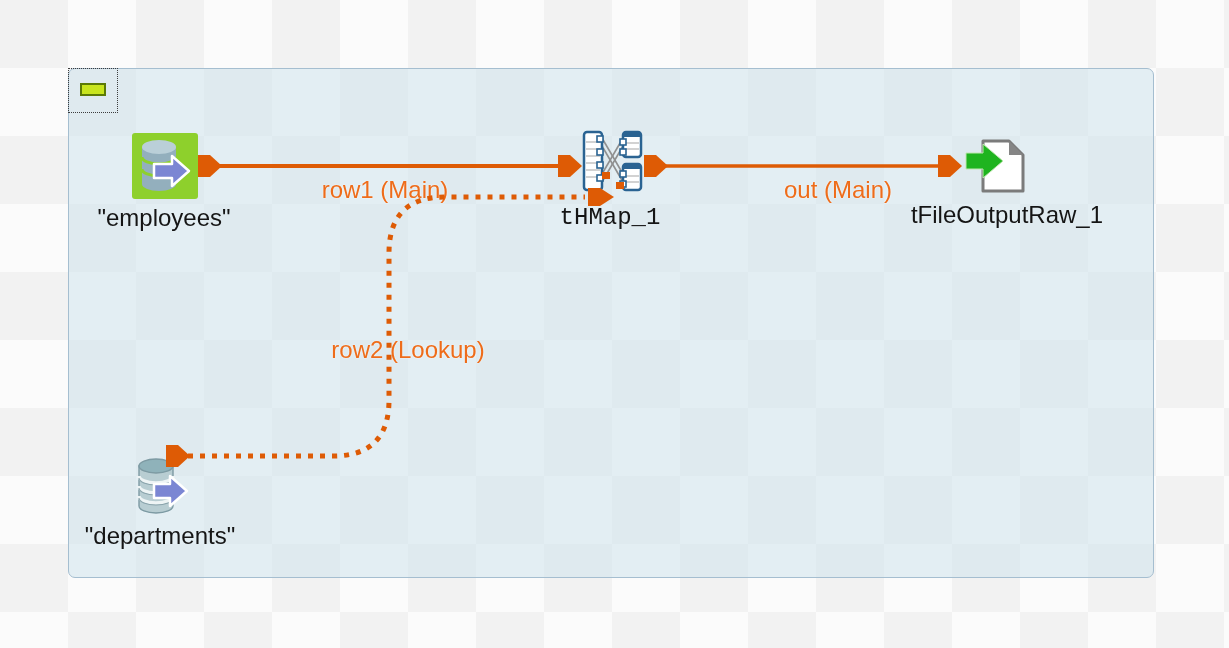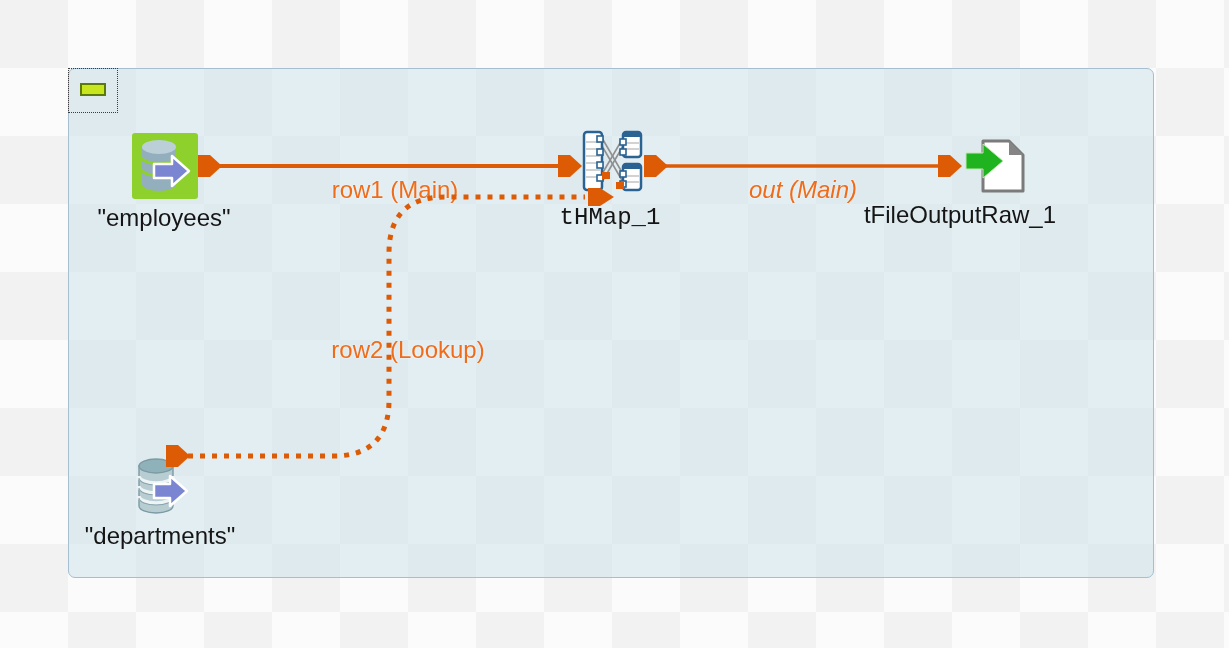--- a/index.html
+++ b/index.html
@@ -101,39 +101,39 @@
 </div>
 <div class="node-label" style="left:610px;top:205px;font-family:Liberation Mono, monospace;">tHMap_1</div>
 
 <div class="node" style="left:963px;top:136px;width:62px;height:58px;">
   <svg class="node-icon" width="62" height="58" viewBox="0 0 62 58">
     <path d="M20,5 H46 L60,19 V55 H20 Z" fill="#ffffff" stroke="#7b7b7b" stroke-width="3" stroke-linejoin="round"></path>
     <path d="M46,5 L60,19 H46 Z" fill="#858585"></path>
     <path d="M3,17 h17 v-9 l20,17 -20,17 v-9 h-17 z" fill="#1fb41f" stroke="#bfe8b0" stroke-width="1" stroke-linejoin="round"></path>
   </svg>
 </div>
-<div class="node-label" style="left:960px;top:202px;text-align:right;">tFileOutputRaw_1</div>
+<div class="node-label" style="left:1007px;top:202px;text-align:right;">tFileOutputRaw_1</div>
 
 <div class="node" style="left:130px;top:452px;width:66px;height:68px;">
   <svg class="node-icon" width="66" height="68" viewBox="0 0 66 68">
     <path d="M9,14 v40 a17,7 0 0 0 34,0 v-40 z" fill="#b8cdd2" stroke="#7d9aa3" stroke-width="1.4"></path>
     <path d="M9,24 a17,7 0 0 0 34,0" fill="none" stroke="#eef4f5" stroke-width="3.5"></path>
     <path d="M9,34 a17,7 0 0 0 34,0" fill="none" stroke="#eef4f5" stroke-width="3.5"></path>
     <path d="M9,44 a17,7 0 0 0 34,0" fill="none" stroke="#eef4f5" stroke-width="3.5"></path>
     <path d="M9,26 a17,7 0 0 0 34,0" fill="none" stroke="#8aa4ac" stroke-width="1.2"></path>
     <path d="M9,36 a17,7 0 0 0 34,0" fill="none" stroke="#8aa4ac" stroke-width="1.2"></path>
     <path d="M9,46 a17,7 0 0 0 34,0" fill="none" stroke="#8aa4ac" stroke-width="1.2"></path>
     <ellipse cx="26" cy="14" rx="17" ry="7" fill="#8fb2ba" stroke="#7d9aa3" stroke-width="1.4"></ellipse>
     <path d="M24,32 h16 v-8 l17,15 -17,15 v-8 h-16 z" fill="#7b86d3" stroke="#ffffff" stroke-width="2.5" stroke-linejoin="round"></path>
   </svg>
 </div>
 <div class="node-label" style="left:160px;top:523px;">"departments"</div>
 
-<div class="wire-label" style="left:385px;top:177px;margin-left:10px;">row1 (Main)</div>
-<div class="wire-label" style="left:803px;top:177px;font-style:italic;">out (Main)</div>
+<div class="wire-label" style="left:385px;top:177px;">row1 (Main)</div>
+<div class="wire-label" style="left:838px;top:177px;">out (Main)</div>
 <div class="wire-label" style="left:408px;top:337px;">row2 (Lookup)</div>
 
 <svg class="wires" width="1229" height="648" viewBox="0 0 1229 648">
 
   <g fill="#de5b05" stroke="none">
     <polygon points="198,155 210,155 222,166 210,177 198,177"></polygon>
     <line x1="218" y1="166" x2="562" y2="166" stroke="#de5b05" stroke-width="4"></line>
     <polygon points="558,155 570,155 582,166 570,177 558,177"></polygon>
   </g>
 

